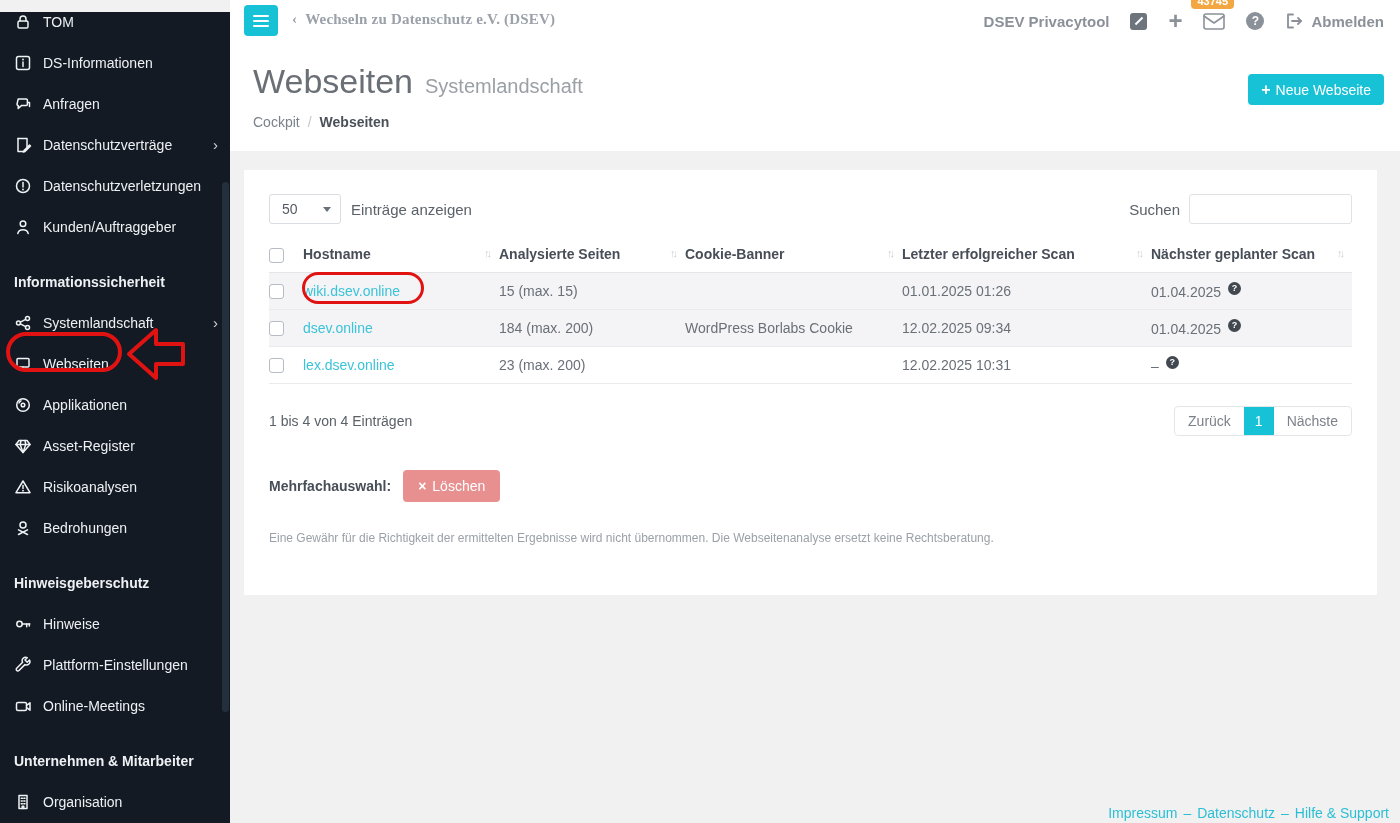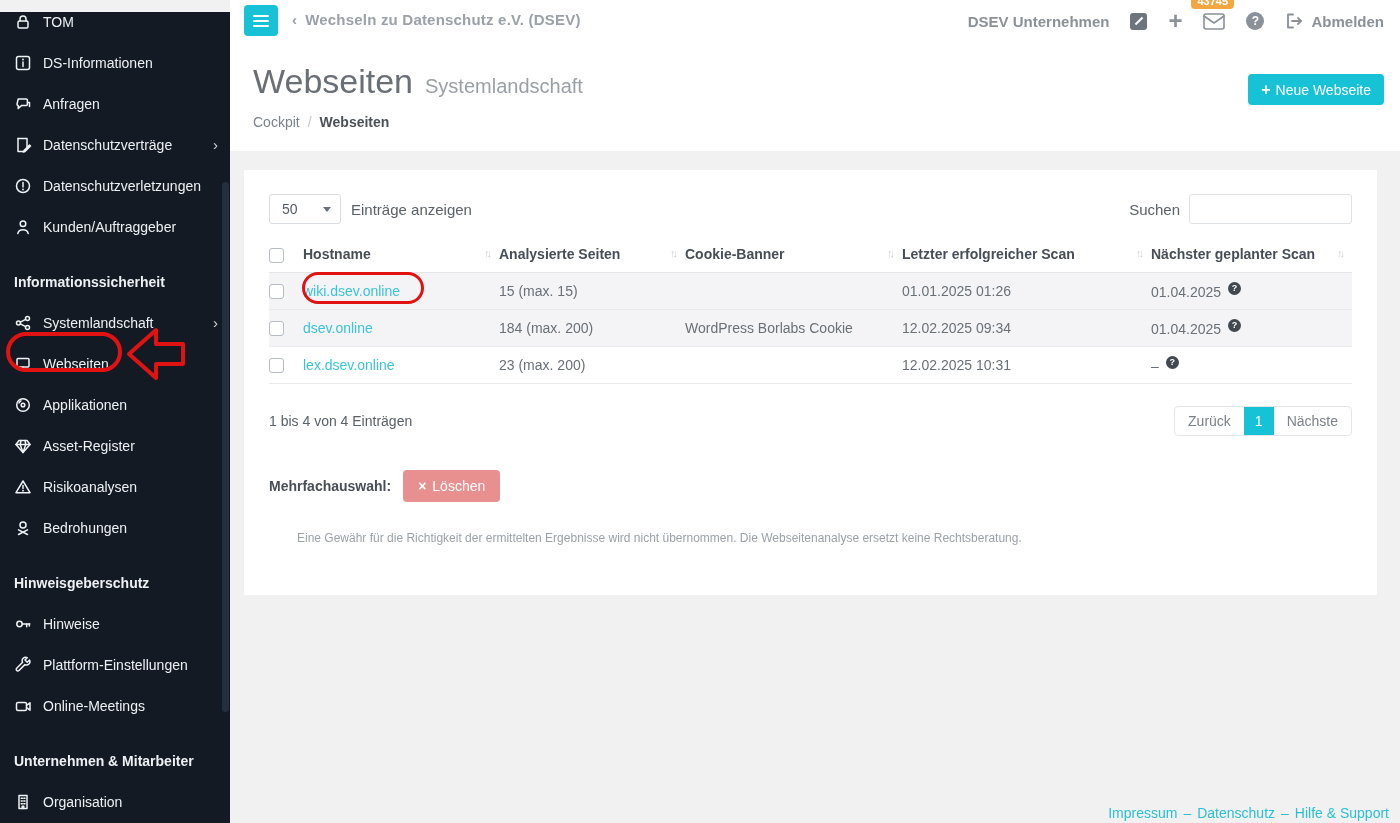--- a/index.html
+++ b/index.html
@@ -24,21 +24,21 @@
   .nav li { height:41px; display:flex; align-items:center; padding:0 12px 0 14px; gap:11px; font-size:14px; cursor:pointer; white-space:nowrap; }
   .nav li.section { font-weight:bold; margin-top:14px; cursor:default; font-size:14px; }
   .nav .icn { width:18px; height:18px; flex:0 0 18px; display:inline-block; }
   .nav .icn svg { width:18px; height:18px; stroke:#f0f3f5; stroke-width:1.5; fill:none; stroke-linecap:round; stroke-linejoin:round; }
   .nav .chev { margin-left:auto; color:#cfd4d9; font-size:15px; }
   
   .topband { position:absolute; left:230px; top:0; width:1170px; height:151px; background:#ffffff; }
   .headerbar { position:absolute; left:0; top:0; width:100%; height:42px; display:flex; align-items:center; }
   .hamburger { position:absolute; left:14px; top:5px; width:34px; height:31px; background:#17c2d7; border-radius:4px; border:none; cursor:pointer; display:flex; flex-direction:column; justify-content:center; align-items:center; gap:3px; }
   .hamburger i { display:block; width:16px; height:2px; background:#fff; border-radius:1px; }
-  .backlink { position:absolute; left:62px; top:11px; font-size:15px; font-weight:bold; color:#9ba1a9; cursor:pointer; letter-spacing:.2px; }
+  .backlink { position:absolute; left:62px; top:11px; font-size:15px; font-weight:bold; color:#9ba1a9; cursor:pointer; letter-spacing:.2px;font-family:Liberation Serif, serif; }
   .backlink .bk { margin-right:8px; font-weight:bold; }
   .header-right { position:absolute; right:16px; top:0; height:42px; display:flex; align-items:center; gap:21px; color:#8b9199; }
   .acct { font-size:15px; font-weight:bold; color:#8b9199; }
   .hicon { cursor:pointer; position:relative; display:flex; align-items:center; }
   .hicon svg { stroke:#8b9199; fill:none; stroke-width:1.6; stroke-linecap:round; stroke-linejoin:round; }
   .edit-sq { width:17px; height:17px; background:#6d747b; border-radius:3px; position:relative; }
   .edit-sq:after { content:""; position:absolute; left:4px; top:7px; width:10px; height:2px; background:#fff; transform:rotate(-45deg); }
   .plus-glyph { font-size:24px; font-weight:bold; color:#8b9199; line-height:1; }
   .badge { position:absolute; left:-12px; top:-20px; background:#f3a742; color:#fff; font-size:11px; font-weight:bold; padding:2px 6px; border-radius:4px; }
   .qcirc { width:18px; height:18px; border-radius:50%; background:#8b9199; color:#fff; font-size:12px; font-weight:bold; display:flex; align-items:center; justify-content:center; }
@@ -76,21 +76,21 @@
   .table-foot { display:flex; align-items:center; margin-top:22px;justify-content:space-between; }
   .info-text { font-size:14px; color:#5a6168; }
   .pagination { margin-left:auto; display:inline-flex; align-items:stretch; border:1px solid #e3e6e9; border-radius:4px; background:#fff; overflow:hidden; }
   .page-btn { font-size:14px; color:#7b828a; padding:6px 13px; cursor:pointer; }
   .page-num { background:#17c2d7; color:#fff; font-size:14px; padding:6px 11px; cursor:pointer; }
   
   .multi-row { display:flex; align-items:center; margin-top:34px; gap:12px; }
   .multi-label { font-size:14px; font-weight:bold; color:#474e57; }
   .delete-btn { background:#e89090; color:#fff; border:none; border-radius:4px; font-size:14px; padding:8px 15px; cursor:pointer; display:flex; align-items:center; gap:6px; font-family:inherit; }
   .delete-btn .x { font-weight:bold; }
-  .disclaimer { margin-top:29px; font-size:12px; color:#9ba1a8;margin-left:28px; }
+  .disclaimer { margin-top:29px; font-size:12px; color:#9ba1a8; }
   
   .footer { position:absolute; right:11px; top:805px; font-size:14px; display:flex; gap:6px; }
   .footer a { color:#2bbfd4; text-decoration:none; cursor:pointer; }
   .footer .fsep { color:#2bbfd4; }
   
   .anno-circle-sidebar { position:absolute; left:6px; top:332px; width:116px; height:40px; border:4px solid #e01212; border-radius:20px; pointer-events:none; z-index:5; }
   .anno-arrow { position:absolute; left:125px; top:327px; width:62px; height:54px; pointer-events:none; z-index:5; }
   .anno-circle-link { position:absolute; left:302px; top:272px; width:122px; height:32px; border:3px solid #e01212; border-radius:16px; pointer-events:none; z-index:5; }
 </style>
 </head>
@@ -247,21 +247,21 @@
   <div class="headerbar">
     <button class="hamburger">
         <i></i>
         <i></i>
         <i></i>
       </button>
     <div class="backlink">
       <span class="bk">‹</span><span>Wechseln zu Datenschutz e.V. (DSEV)</span>
     </div>
     <div class="header-right">
-      <span class="acct">DSEV Unternehmen</span>
+      <span class="acct">DSEV Privacytool</span>
       <span class="hicon">
           <span class="edit-sq"></span>
         </span>
       <span class="hicon plus-glyph">+</span>
       <span class="hicon">
         <svg width="22" height="17" viewBox="0 0 22 17">
             <rect x="1" y="1" width="20" height="15" rx="2"></rect>
             <path d="M1,3 L11,10 L21,3"></path>
           </svg>
         <span class="badge">43745</span>

